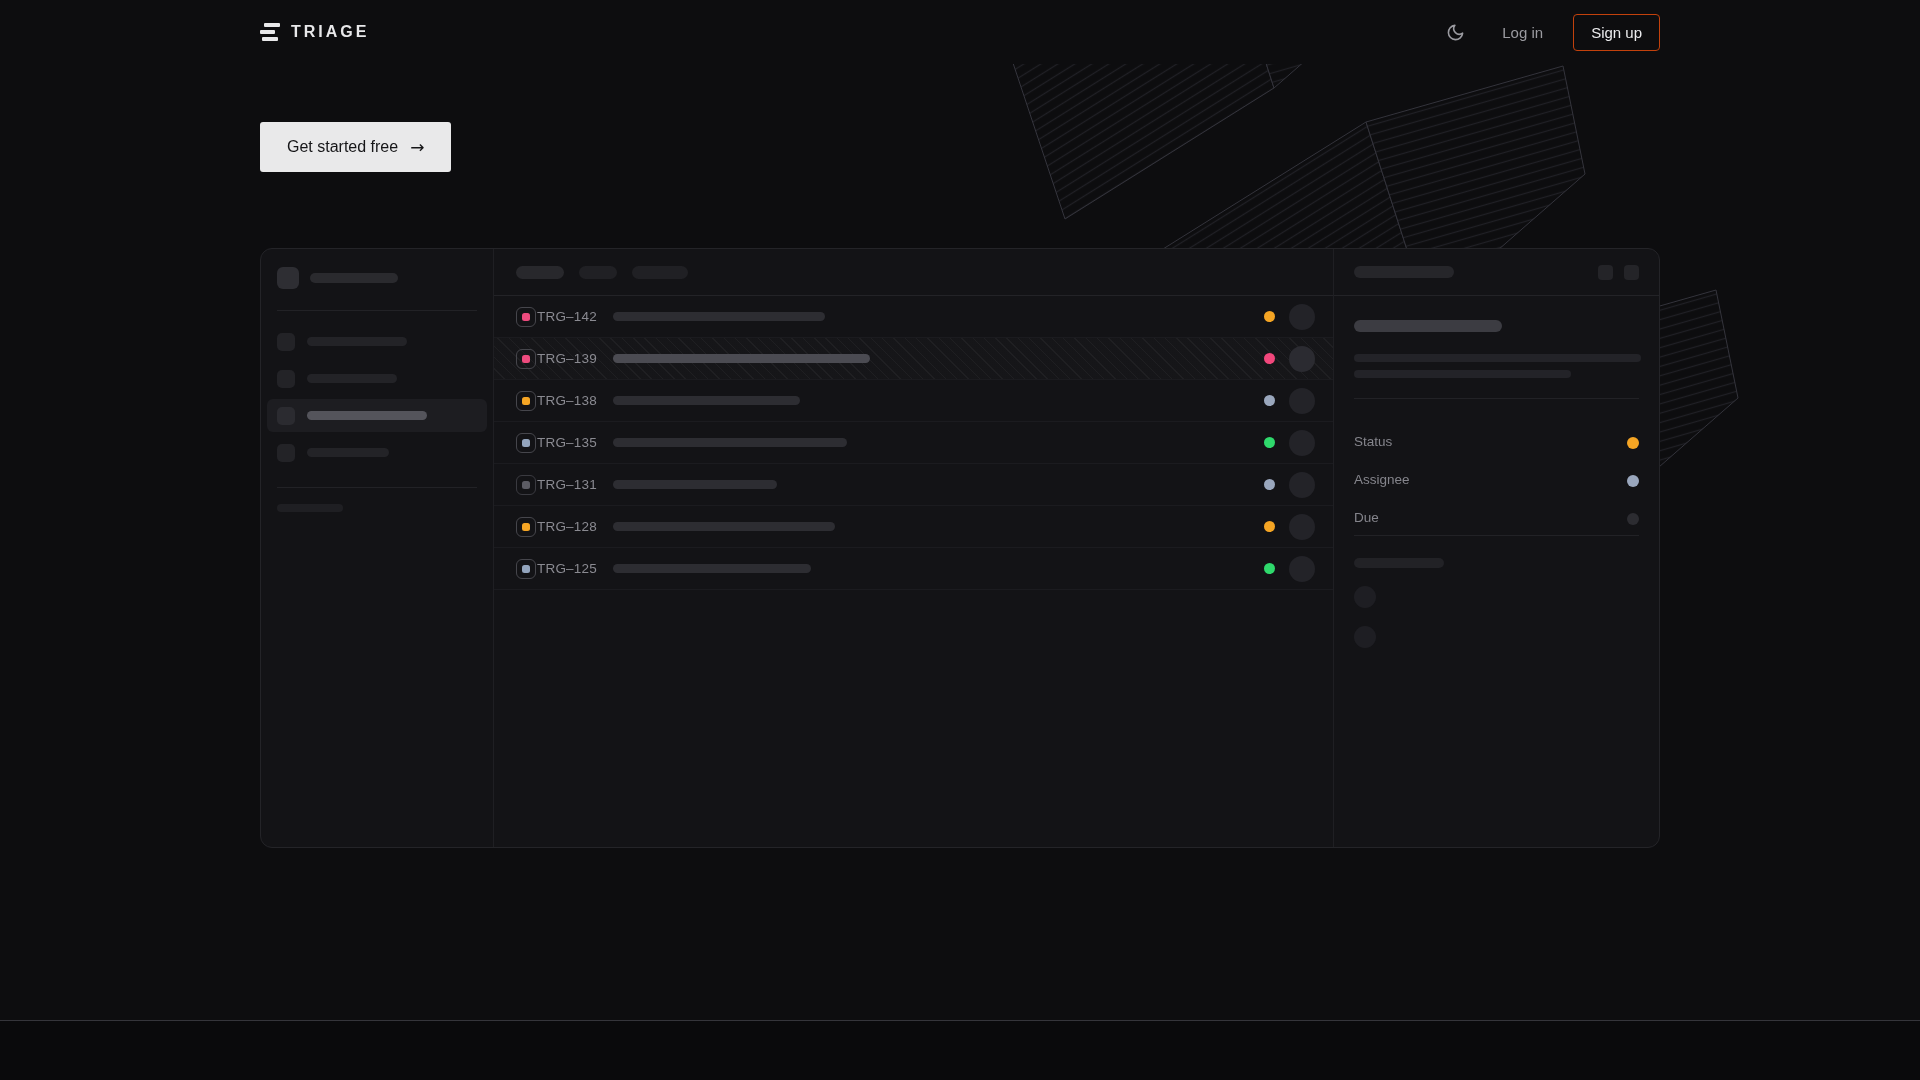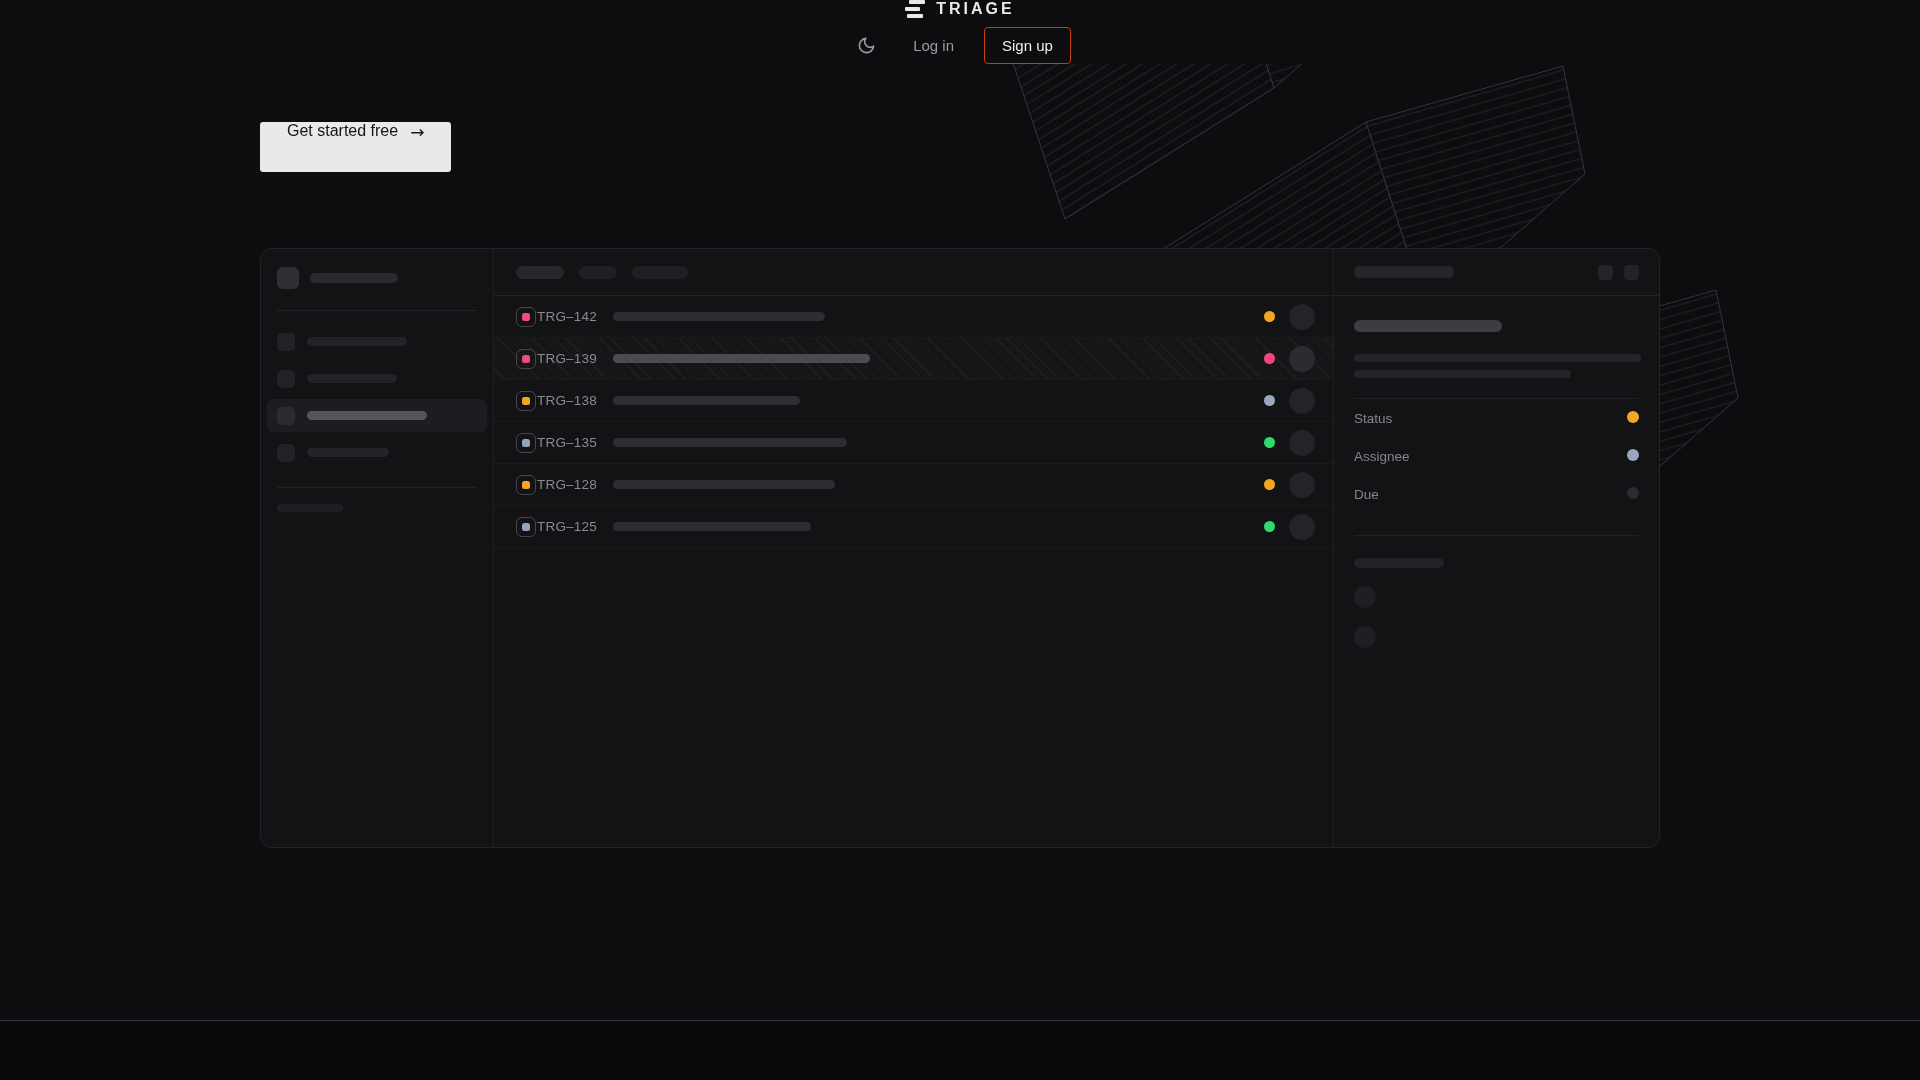--- a/index.html
+++ b/index.html
@@ -3,21 +3,21 @@
 <meta charset="utf-8">
 <style>
   * { margin:0; padding:0; box-sizing:border-box; }
   html,body { width:1920px; height:1080px; overflow:hidden; }
   body {
     background:#0d0d0f;
     font-family:"Liberation Sans","DejaVu Sans",sans-serif;
     color:#ececee;
     display:flex; flex-direction:column;
   }
-  .container { width:1400px; margin:0 auto;flex-direction:column; }
+  .container { width:1400px; margin:0 auto; }
 
   
   .nav { height:64px; flex:0 0 auto; position:relative; z-index:5; }
   .nav-inner { height:64px; display:flex; align-items:center; justify-content:space-between; }
   .brand { display:flex; align-items:center; gap:11px; }
   .brand-logo { display:flex; flex-direction:column; gap:3px; width:20px; }
   .brand-logo span { height:4px; border-radius:1px; background:#e8e8ea; }
   .brand-logo .b1 { width:16px; margin-left:4px; }
   .brand-logo .b2 { width:15px; margin-left:0; }
   .brand-logo .b3 { width:16px; margin-left:2px; }
@@ -30,21 +30,21 @@
   
   .hero { position:relative; height:957px; overflow:hidden; border-bottom:1px solid #35353b; }
   .deco { position:absolute; top:0; left:0; pointer-events:none; z-index:0; }
   .hero-content { position:relative; z-index:1; }
   .hero-title {
     margin-top:90px; font-size:58px; line-height:66px; font-weight:500;
     letter-spacing:-1px; color:#ececee; max-width:640px;
   }
   .hero-sub { margin-top:38px; font-size:19px; line-height:31px; color:#96969c; max-width:470px; }
   .cta-btn {
-    margin-top:58px; display:inline-flex; align-items:flex-start; gap:12px;
+    margin-top:58px; display:inline-flex; align-items:center; gap:12px;
     background:#e9e9ea; color:#161618; border:none; border-radius:3px;
     height:50px; padding:0 27px; font-size:16px; font-weight:500; font-family:inherit; cursor:pointer;
   }
   .cta-arrow { font-size:17px; font-family:"DejaVu Sans",sans-serif; }
 
   
   .mockup {
     position:relative; z-index:2; margin-top:76px; height:600px; width:1400px;
     background:#131316; border:1px solid #242428; border-radius:12px;
     display:flex; overflow:hidden;
@@ -96,21 +96,21 @@
   .mk-panel { width:326px; flex:0 0 auto; border-left:1px solid #1f1f23; display:flex; flex-direction:column; }
   .mk-panel-head { height:47px; display:flex; align-items:center; padding:0 20px; border-bottom:1px solid #232327; }
   .mk-panel-head .skel { width:100px; height:12px; background:#26262a; }
   .mk-panel-controls { margin-left:auto; display:flex; gap:11px; }
   .mk-panel-controls span { width:15px; height:15px; border-radius:4px; background:#242428; }
   .mk-panel-body { padding:24px 20px 0 20px; }
   .mk-title-skel { width:148px; height:12px; background:#3c3c42; }
   .mk-line1 { width:287px; height:8px; background:#232328; margin-top:22px; }
   .mk-line2 { width:217px; height:8px; background:#232328; margin-top:8px; }
   .mk-panel-div { height:1px; background:#222226; margin-top:20px; }
-  .detail-row { height:38px; display:flex; align-items:flex-start; justify-content:space-between; }
+  .detail-row { height:38px; display:flex; align-items:flex-end; justify-content:space-between; }
   .detail-rows { margin-top:12px; }
   .detail-label { font-size:13.5px; color:#85858c; }
   .detail-dot { width:12px; height:12px; border-radius:50%; }
   .mk-activity-bar { width:90px; height:10px; background:#222226; margin-top:22px; }
   .mk-activity-avatar { width:22px; height:22px; border-radius:50%; background:#1e1e23; margin-top:18px; }
 
   
   .footer { flex:1 1 auto; background:#0a0a0c; }
 </style>
 </head>
@@ -249,20 +249,29 @@
   <div class="issue-row">
     <span class="issue-icon">
                 <span class="issue-icon-dot" style="background: rgb(147, 164, 189);"></span>
               </span>
     <span class="issue-id">TRG–135</span>
     <span class="skel issue-title-skel" style="width: 234px;"></span>
     <span class="status-dot" style="background: rgb(47, 217, 108);"></span>
     <span class="avatar"></span>
   </div>
 
+  <div class="issue-row">
+    <span class="issue-icon" style="border-color: rgb(58, 58, 64);">
+                <span class="issue-icon-dot" style="background: rgb(92, 92, 100);"></span>
+              </span>
+    <span class="issue-id">TRG–131</span>
+    <span class="skel issue-title-skel" style="width: 164px;"></span>
+    <span class="status-dot" style="background: rgb(154, 167, 189);"></span>
+    <span class="avatar"></span>
+  </div>
 
   <div class="issue-row">
     <span class="issue-icon">
                 <span class="issue-icon-dot" style="background: rgb(245, 165, 36);"></span>
               </span>
     <span class="issue-id">TRG–128</span>
     <span class="skel issue-title-skel" style="width: 222px;"></span>
     <span class="status-dot" style="background: rgb(245, 165, 36);"></span>
     <span class="avatar"></span>
   </div>

